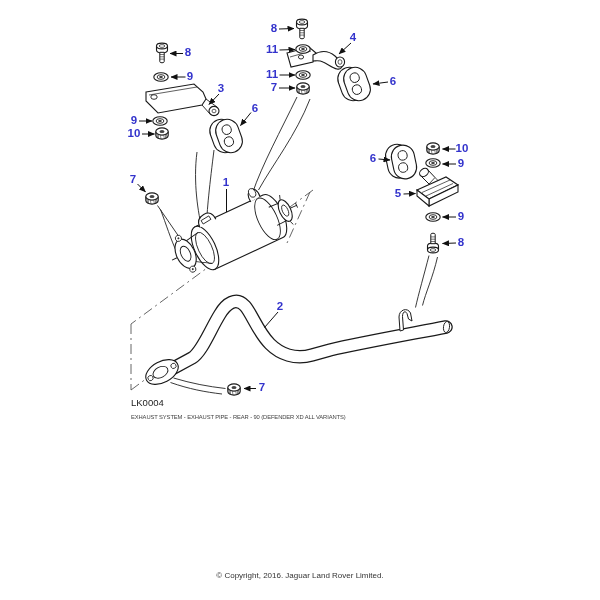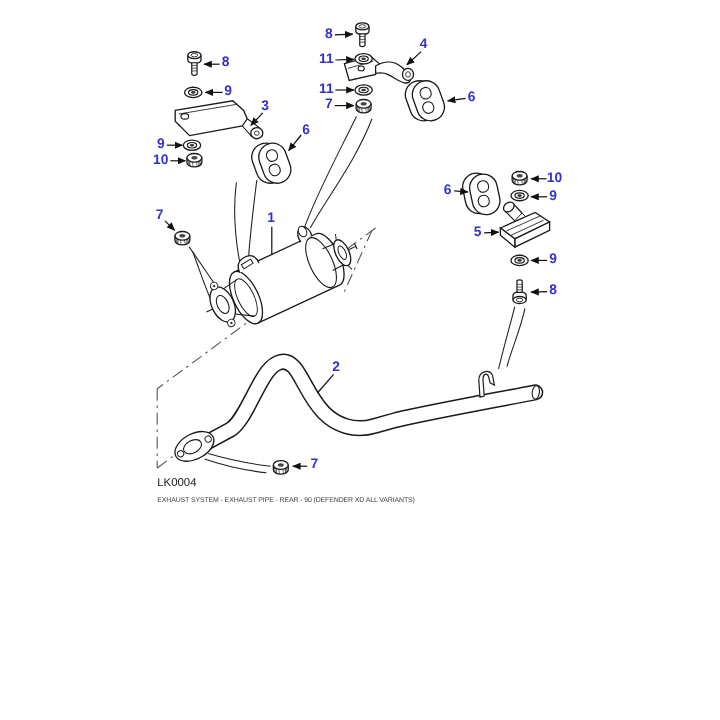--- a/index.html
+++ b/index.html
@@ -201,13 +201,14 @@
     <div class="co" style="left:398px;top:194px">5</div>
     <div class="co" style="left:461px;top:217px">9</div>
     <div class="co" style="left:461px;top:243px">8</div>
     <div class="co" style="left:280px;top:307px">2</div>
     <div class="co" style="left:262px;top:388px">7</div>
 
     <div class="code">LK0004</div>
     <div class="caption">EXHAUST SYSTEM - EXHAUST PIPE - REAR - 90  (DEFENDER XD ALL VARIANTS)</div>
   </div>
 
+  <div class="footer">© Copyright, 2016. Jaguar Land Rover Limited.</div>
 </div>
 
 </body></html>

